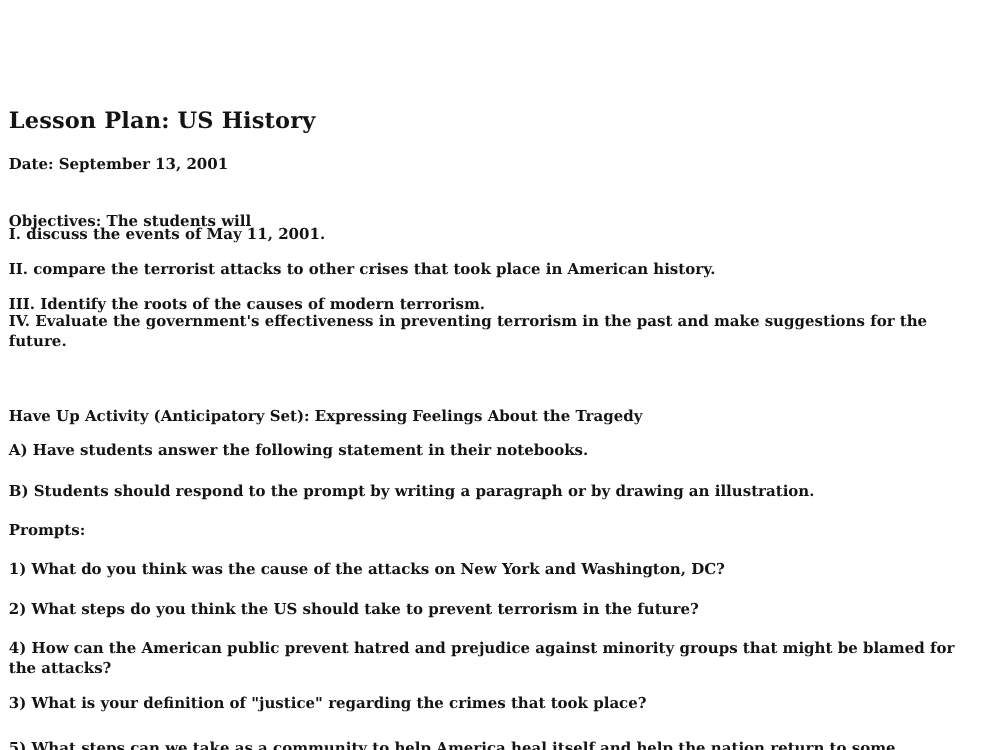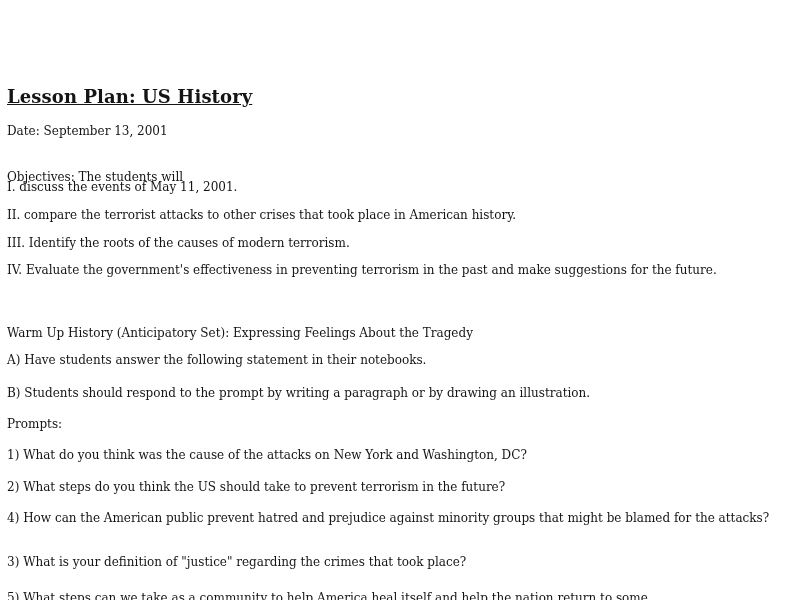--- a/index.html
+++ b/index.html
@@ -23,48 +23,47 @@
     }
     .title {
       position: absolute;
       left: 0;
       top: 86px;
       font-size: 18px;
       font-weight: bold;
       margin: 0;
       white-space: nowrap;
       letter-spacing: 0.1px;
-      text-decoration: underline;
     }
     .line {
       position: absolute;
       left: 0;
       font-size: 12px;
-      font-weight: normal;
+      font-weight: bold;
       line-height: 16px;
       margin: 0;
       width: 775px;
     }
     .nowrap { white-space: nowrap; }
   </style>
 </head>
 <body>
 
 <div class="doc">
   <h1 class="title">Lesson Plan: US History</h1>
 
   <p class="line nowrap" style="top:123px">Date: September 13, 2001</p>
   <p class="line nowrap" style="top:169px">Objectives: The students will</p>
 
   <p class="line nowrap" style="top:179px">I. discuss the events of May 11, 2001.</p>
   <p class="line nowrap" style="top:207px">II. compare the terrorist attacks to other crises that took place in American history.</p>
   <p class="line nowrap" style="top:235px">III. Identify the roots of the causes of modern terrorism.</p>
-  <p class="line" style="top:262px">IV. Evaluate the government's effectiveness in preventing terrorism in the past and make suggestions for the future.</p>
+  <p class="line" style="top:249px">IV. Evaluate the government's effectiveness in preventing terrorism in the past and make suggestions for the future.</p>
 
-  <p class="line nowrap" style="top:325px">Warm Up History (Anticipatory Set): Expressing Feelings About the Tragedy</p>
+  <p class="line nowrap" style="top:325px">Have Up Activity (Anticipatory Set): Expressing Feelings About the Tragedy</p>
   <p class="line nowrap" style="top:352px">A) Have students answer the following statement in their notebooks.</p>
   <p class="line nowrap" style="top:385px">B) Students should respond to the prompt by writing a paragraph or by drawing an illustration.</p>
   <p class="line nowrap" style="top:416px">Prompts:</p>
 
   <p class="line nowrap" style="top:447px">1) What do you think was the cause of the attacks on New York and Washington, DC?</p>
   <p class="line nowrap" style="top:479px">2) What steps do you think the US should take to prevent terrorism in the future?</p>
   <p class="line" style="top:510px">4) How can the American public prevent hatred and prejudice against minority groups that might be blamed for the attacks?</p>
   <p class="line nowrap" style="top:554px">3) What is your definition of "justice" regarding the crimes that took place?</p>
   <p class="line nowrap" style="top:590px">5) What steps can we take as a community to help America heal itself and help the nation return to some</p>
 </div>

